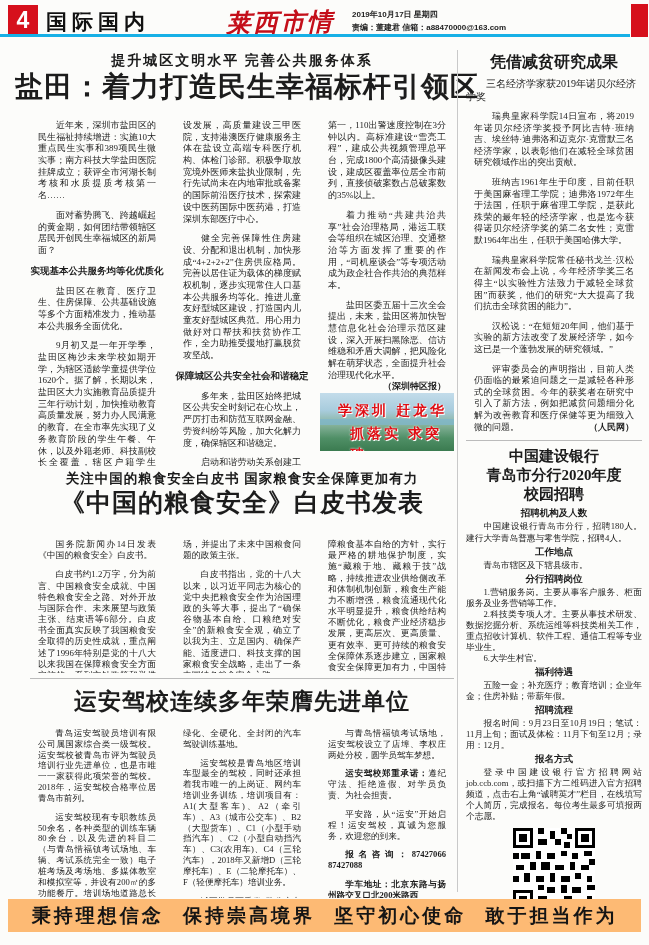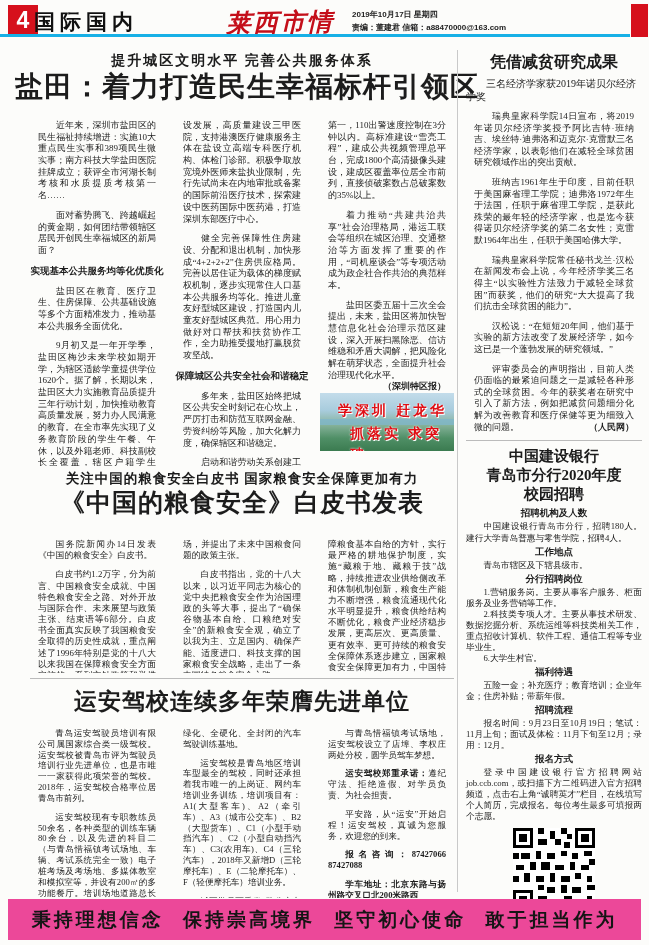--- a/index.html
+++ b/index.html
@@ -2,21 +2,21 @@
 <html><head>
 <meta charset="utf-8">
 <style>
   html,body{margin:0;padding:0;background:#e8e8e4;}
   .page{position:relative;width:649px;height:945px;margin:0 auto;background:#fcfcfa;
         font-family:"Liberation Serif","DejaVu Serif",serif;color:#1c1c1c;overflow:hidden;}
 
   
   .page-num{position:absolute;left:8px;top:5px;width:30px;height:30px;background:#d6101c;
             color:#fff;font:bold 23px "Liberation Sans",sans-serif;display:flex;align-items:center;justify-content:center;}
-  .section-title{position:absolute;left:34px;top:8px;font:900 21px "Liberation Sans",sans-serif;letter-spacing:5px;color:#111;}
+  .section-title{position:absolute;left:46px;top:8px;font:900 21px "Liberation Sans",sans-serif;letter-spacing:5px;color:#111;}
   .masthead{position:absolute;left:215px;top:6px;width:130px;text-align:center;color:#c40f1a;
             font:italic 900 25px "DejaVu Serif",serif;letter-spacing:2px;transform:rotate(-1deg);}
   .header-info{position:absolute;left:352px;top:9px;font:bold 8px "Liberation Sans",sans-serif;line-height:1.6;color:#222;}
   .header-rule{position:absolute;left:0;top:34px;width:630px;height:3px;background:#17b0e6;}
   .header-redblock{position:absolute;left:631px;top:4px;width:17px;height:33px;background:#d6101c;}
 
   
   .cols{display:flex;gap:11px;}
   .col{flex:1 1 0;overflow:hidden;}
   .p{margin:8px;font-size:9px;line-height:1.3;text-align:justify;text-indent:2em;}
@@ -72,21 +72,21 @@
   .hr-right{width:176px;height:1px;background:#bbb;margin:7px 0 6px 0;}
 
   
   #bank-title{text-align:center;font-weight:900;font-size:15px;line-height:1.25;margin:2px 0 4px 0;}
   .bank-sec h4{margin:2px 0 1px 0;font:bold 9.5px "Liberation Sans",sans-serif;text-align:center;}
   .bank-sec p{margin:0;font-size:8.7px;line-height:1.27;text-align:justify;text-indent:2em;}
   .qr-wrap{text-align:center;margin-top:6px;}
   .qr-wrap svg{width:82px;height:82px;}
 
   
-  .bottom-banner{position:absolute;left:8px;top:899px;width:633px;height:41px;background:#ec4899;
+  .bottom-banner{position:absolute;left:8px;top:899px;width:633px;height:33px;background:#fdba74;
       display:flex;align-items:center;justify-content:space-around;padding:0 14px;box-sizing:border-box;}
   .bottom-banner span{color:#151515;font:900 19px "Liberation Serif",serif;letter-spacing:3px;white-space:nowrap;}
 </style>
 </head>
 <body>
 
 <div class="page">
 
   <div class="page-num">4</div>
   <div class="section-title">国际国内</div>

